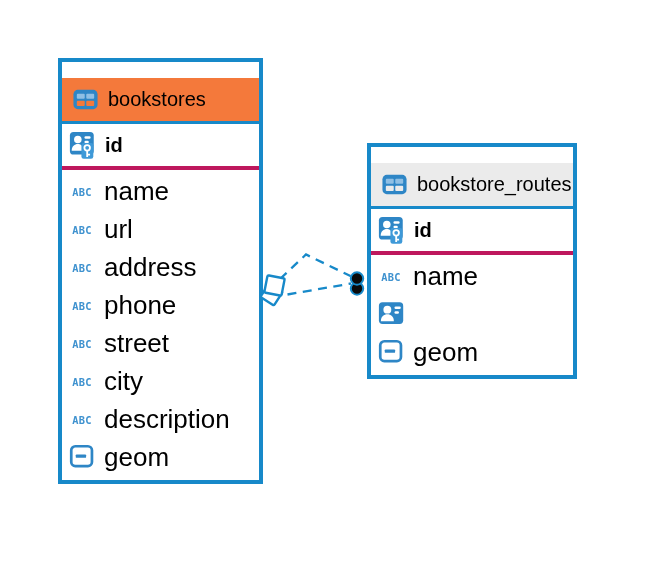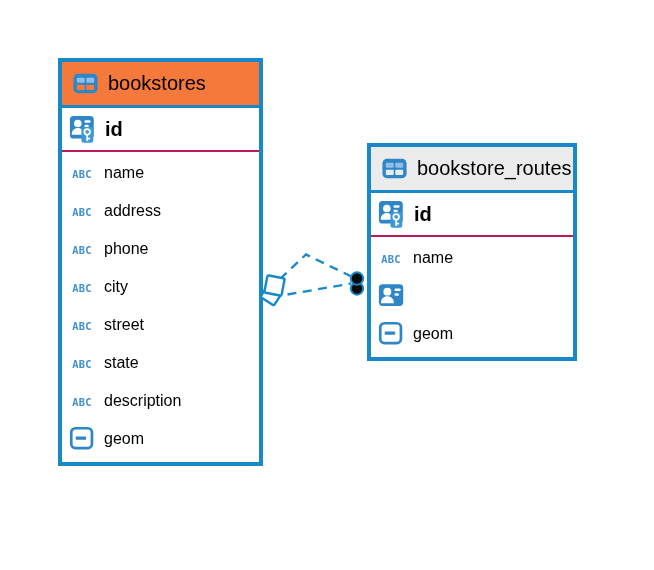--- a/index.html
+++ b/index.html
@@ -16,36 +16,36 @@
     border:4px solid #1789C9;
     background:#fff;
     z-index:1;
   }
   .table-bookstores{left:58px;top:58px;width:205px;--cellbg:#F4793B;}
   .table-routes{left:367px;top:143px;width:210px;--cellbg:#EBEBEB;}
   .t-header{
     display:flex;align-items:center;gap:9px;
     padding-left:10px;height:43px;
     border-bottom:3px solid #1789C9;
-    font-size:20px;color:#000;
+    font-size:20px;color:#000;margin-top:16px;
   }
   .table-bookstores .t-header{background:#F4793B;}
   .table-routes .t-header{background:#EBEBEB;}
   .pk-row{
     display:flex;align-items:center;gap:9px;
     padding-left:7px;height:42px;
-    border-bottom:2px solid #be185d;
+    border-bottom:4px solid #be185d;
     font-size:20px;font-weight:bold;color:#000;
     background:#fff;
   }
   .t-body{padding:2px 0 4px 0;}
   .trow{
     display:flex;align-items:center;gap:8px;
     padding-left:7px;height:38px;
-    font-size:16px;color:#000;background:#fff;
+    font-size:26px;color:#000;background:#fff;
   }
   .icn{width:27px;height:29px;flex:0 0 auto;display:block;}
   .icn-table{width:27px;height:27px;flex:0 0 auto;display:block;}
   .lbl{white-space:nowrap;}
   #rel-layer{
     position:absolute;left:0;top:0;z-index:2;
     pointer-events:none;
   }
   .edge{
     fill:none;stroke:#1789C9;stroke-width:2.3;
@@ -111,45 +111,45 @@
       <div class="trow">
         <svg class="icn">
             <use href="#sym-abc"></use>
           </svg>
         <span class="lbl">name</span>
       </div>
       <div class="trow">
         <svg class="icn">
             <use href="#sym-abc"></use>
           </svg>
+        <span class="lbl">url</span>
+      </div>
+      <div class="trow">
+        <svg class="icn">
+            <use href="#sym-abc"></use>
+          </svg>
         <span class="lbl">address</span>
       </div>
       <div class="trow">
         <svg class="icn">
             <use href="#sym-abc"></use>
           </svg>
         <span class="lbl">phone</span>
       </div>
       <div class="trow">
         <svg class="icn">
             <use href="#sym-abc"></use>
           </svg>
+        <span class="lbl">street</span>
+      </div>
+      <div class="trow">
+        <svg class="icn">
+            <use href="#sym-abc"></use>
+          </svg>
         <span class="lbl">city</span>
-      </div>
-      <div class="trow">
-        <svg class="icn">
-            <use href="#sym-abc"></use>
-          </svg>
-        <span class="lbl">street</span>
-      </div>
-      <div class="trow">
-        <svg class="icn">
-            <use href="#sym-abc"></use>
-          </svg>
-        <span class="lbl">state</span>
       </div>
       <div class="trow">
         <svg class="icn">
             <use href="#sym-abc"></use>
           </svg>
         <span class="lbl">description</span>
       </div>
       <div class="trow">
         <svg class="icn">
             <use href="#sym-geom"></use>

